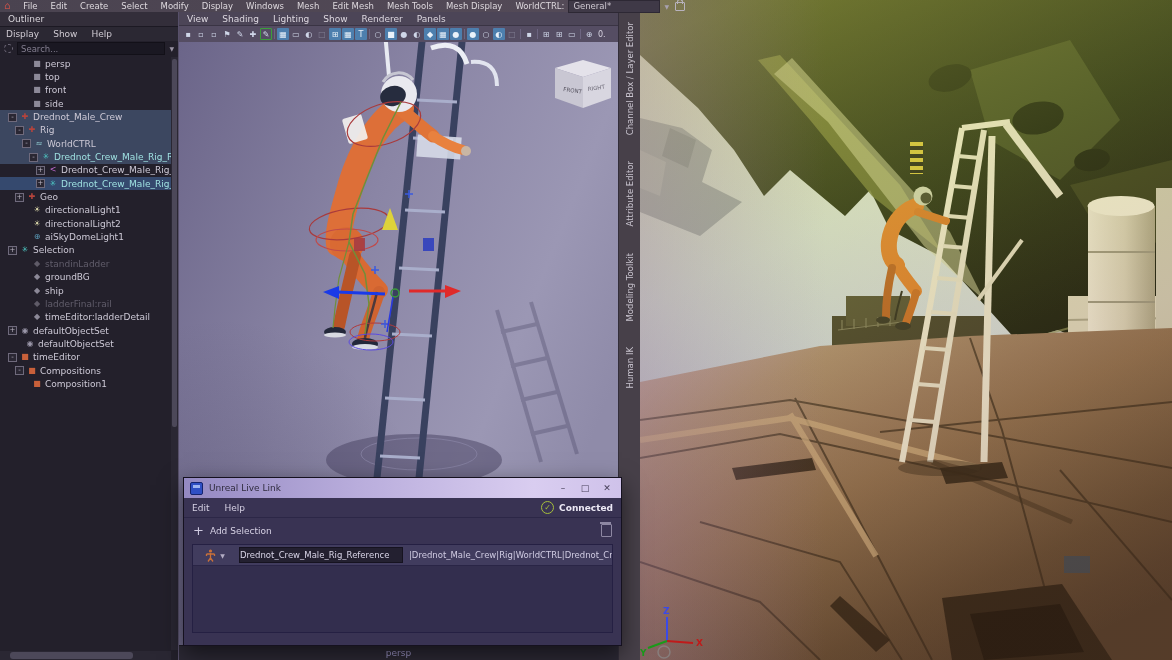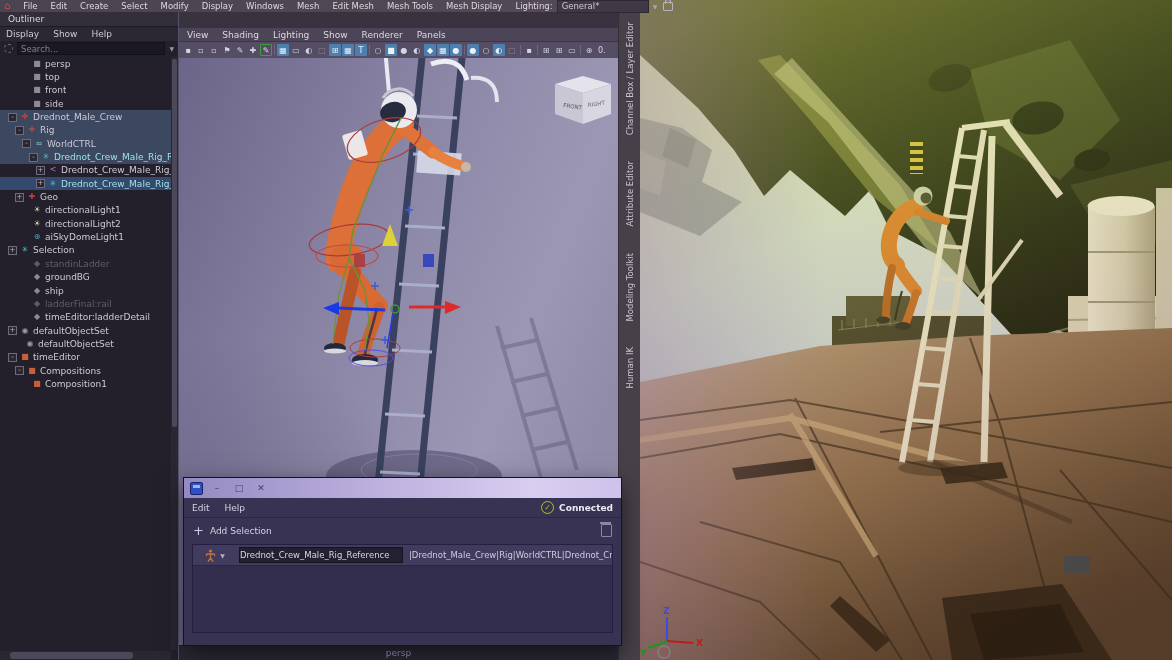--- a/index.html
+++ b/index.html
@@ -34,21 +34,21 @@
   .trow.dim .tlabel{color:#615d6b;}
   .exp{width:7px;height:7px;flex:none;font-size:7px;line-height:6px;text-align:center;color:#b8b2c0;visibility:hidden;}
   .exp.has{visibility:visible;border:1px solid #6f6a7c;background:#2a2733;}
   .ticon{width:10px;flex:none;font-size:8px;line-height:10px;text-align:center;}
   .tlabel{overflow:hidden;text-overflow:clip;}
   .ol-vscroll{position:absolute;right:0;top:45px;bottom:10px;width:7px;background:#2a2733;}
   .ol-vscroll .thumb{position:absolute;left:1px;right:1px;top:2px;height:62%;background:#4c4859;border-radius:2px;}
   .ol-hscroll{position:absolute;left:0;bottom:0;right:7px;height:9px;background:#2a2733;}
   .ol-hscroll .thumb{position:absolute;top:1px;bottom:1px;left:10px;width:72%;background:#4c4859;border-radius:3px;}
   
-  .vp{position:absolute;left:179px;top:12px;width:439px;bottom:0;background:#bef264;margin-top:16px;}
+  .vp{position:absolute;left:179px;top:12px;width:439px;bottom:0;background:#bef264;}
   .vp-menus{height:13px;background:#4c4557;display:flex;gap:14px;align-items:center;padding-left:8px;
             font-size:9px;color:#ddd8e0;border-bottom:1px solid #3a3444;}
   .vp-toolbar{height:16px;background:#554d63;display:flex;align-items:center;gap:1px;padding:0 3px;border-bottom:1px solid #3f3950;}
   .vic{width:12px;height:12px;flex:none;display:flex;align-items:center;justify-content:center;
        font-size:8px;color:#cfd6e8;border-radius:1px;font-style:normal;}
   .vic i{font-style:normal;}
   .vic.a{background:#4d7fae;color:#eaf2fa;}
   .vic.g{border:1px solid #3aa03a;width:10px;height:10px;}
   .vic.d{opacity:.35;}
   .vic.sep{width:3px;background:transparent;}
@@ -111,21 +111,21 @@
         <span class="mi">Select</span>
         <span class="mi">Modify</span>
         <span class="mi">Display</span>
         <span class="mi">Windows</span>
         <span class="mi">Mesh</span>
         <span class="mi">Edit Mesh</span>
         <span class="mi">Mesh Tools</span>
         <span class="mi">Mesh Display</span>
       </div>
     <div class="wsp">
-      <span>Lighting:</span>
+      <span>WorldCTRL:</span>
       <span class="wval">General*</span>
       <span class="warrow">▼</span>
       <span class="lock"></span>
     </div>
   </div>
 
   <div class="outliner">
     <div class="ol-title">
       <span>Outliner</span>
     </div>
@@ -494,20 +494,21 @@
       <div class="stab">Channel Box / Layer Editor</div>
       <div class="stab">Attribute Editor</div>
       <div class="stab">Modeling Toolkit</div>
       <div class="stab">Human IK</div>
     </div>
 </div>
 
 <div class="livelink">
   <div class="ll-title">
     <span class="ll-appicon"></span>
+    <span class="ll-title-text">Unreal Live Link</span>
     <span class="llb">–</span>
     <span class="llb">□</span>
     <span class="llb">✕</span>
   </div>
   <div class="ll-menus">
     <span class="mi">Edit</span>
     <span class="mi">Help</span>
     <span class="ll-status">
       <span class="chk">✓</span>
       <span>Connected</span>

